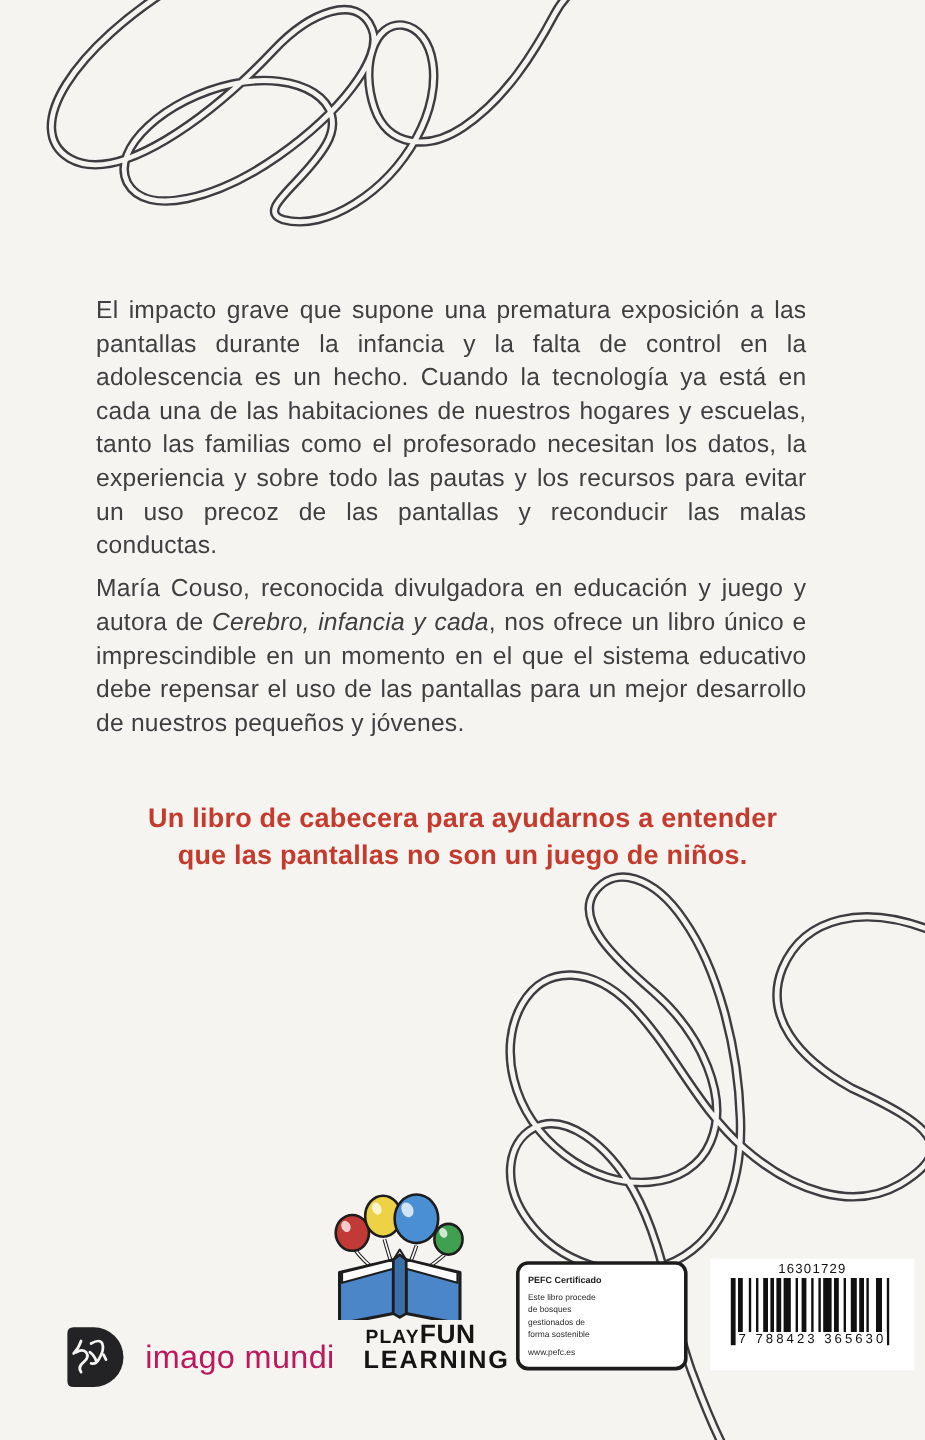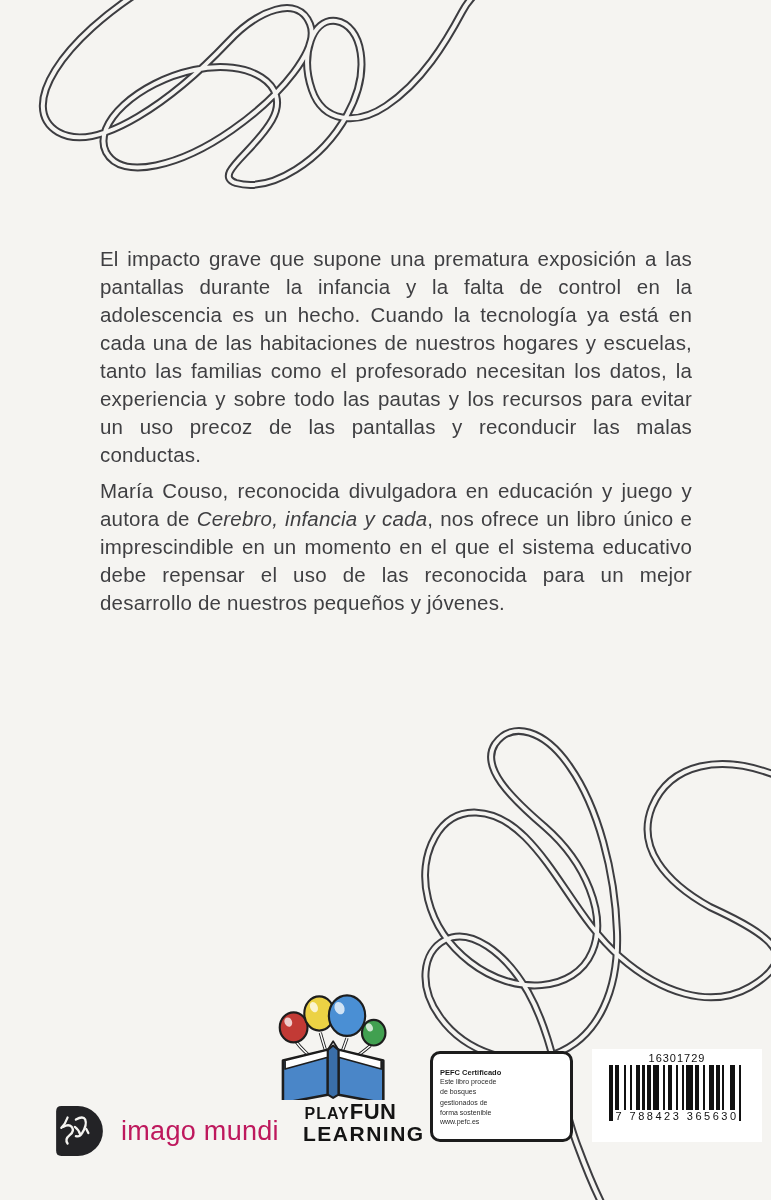--- a/index.html
+++ b/index.html
@@ -14,21 +14,21 @@
   
   .doodle{position:absolute;z-index:1;}
   .doodle-top{left:0;top:0;}
   .doodle-bottom{left:330px;top:722px;}
   .doodle path{fill:none;stroke-linecap:round;stroke-linejoin:round;}
   .doodle .ink{stroke:#3d3d41;stroke-width:8;}
   .doodle .gap{stroke:#f5f4f1;stroke-width:4;}
 
   
   .text-block{
-    position:absolute;left:100px;width:592px;z-index:2;
+    position:absolute;left:80px;width:592px;z-index:2;
     color:#3f3f42;font-size:20.5px;line-height:28px;
     text-align:justify;letter-spacing:0.2px;
   }
   .p1{top:224px;}
   .p2{top:456px;}
   .p2 em{font-style:italic;}
 
   .tagline{
     position:absolute;left:60px;top:643px;width:651px;z-index:2;
     color:#c43a2d;font-weight:bold;font-size:22.5px;line-height:31px;
@@ -48,21 +48,21 @@
   .pfl-w3{display:block;font-size:21px;font-weight:bold;letter-spacing:1.5px;margin-top:1px;}
 
   .pefc-box{
     position:absolute;left:430px;top:1051px;width:143px;height:91px;z-index:3;
     background:#ffffff;border:3px solid #1c1c1c;border-radius:10px;
     box-sizing:border-box;display:flex;padding:6px 6px 5px 7px;gap:6px;
   }
   .pefc-left{width:64px;display:flex;flex-direction:column;align-items:center;justify-content:flex-start;}
   .pefc-word{font-size:17px;font-weight:bold;letter-spacing:1.5px;color:#171717;margin-top:-2px;}
   .pefc-license{font-size:6.5px;color:#222;margin-top:2px;white-space:nowrap;}
-  .pefc-right{flex:1;display:flex;flex-direction:column;justify-content:center;padding-top:2px;}
+  .pefc-right{flex:1;display:flex;flex-direction:column;justify-content:space-between;padding-top:2px;}
   .pefc-title{font-size:7.5px;font-weight:bold;color:#1b1b1b;}
   .pefc-desc{font-size:7px;line-height:1.45;color:#2a2a2a;width:62px;}
   .pefc-url{font-size:7px;color:#2a2a2a;margin-bottom:3px;}
 
   .barcode{
     position:absolute;left:592px;top:1049px;width:170px;height:93px;z-index:3;
     background:#ffffff;box-sizing:border-box;padding:3px 9px;
     display:flex;flex-direction:column;align-items:center;
   }
   .barcode-top{font-size:11px;letter-spacing:1px;color:#111;}
@@ -83,22 +83,26 @@
     <path class="gap" d="M150,-15 C60,40 18,108 58,132 C98,155 175,98 228,42 C258,10 298,-6 310,24 C320,48 282,95 232,130 C182,165 122,182 106,152 C92,124 138,82 194,70 C250,58 292,85 272,120 C254,152 212,175 236,183 C272,193 322,160 347,115 C372,70 362,25 336,21 C312,18 300,55 312,90 C323,122 356,126 386,106 C422,82 446,42 462,12 C470,-3 482,-14 498,-20"></path>
   </svg>
 
   <svg class="doodle doodle-bottom" width="441" height="478" viewBox="0 0 441 478">
     <path class="ink" d="M450,55 C390,30 340,42 322,85 C306,125 335,160 380,185 C445,215 470,235 420,265 C380,288 330,270 290,235 C250,200 230,150 195,115 C165,85 125,80 105,115 C85,150 95,205 140,240 C185,275 245,270 262,230 C278,193 255,140 215,105 C180,75 150,45 165,22 C182,-2 215,8 240,45 C268,85 285,150 287,210 C289,265 270,315 225,332 C185,347 135,330 110,295 C88,265 92,230 115,218 C140,205 175,230 198,270 C225,318 230,380 248,425 C258,452 265,468 272,482"></path>
     <path class="gap" d="M450,55 C390,30 340,42 322,85 C306,125 335,160 380,185 C445,215 470,235 420,265 C380,288 330,270 290,235 C250,200 230,150 195,115 C165,85 125,80 105,115 C85,150 95,205 140,240 C185,275 245,270 262,230 C278,193 255,140 215,105 C180,75 150,45 165,22 C182,-2 215,8 240,45 C268,85 285,150 287,210 C289,265 270,315 225,332 C185,347 135,330 110,295 C88,265 92,230 115,218 C140,205 175,230 198,270 C225,318 230,380 248,425 C258,452 265,468 272,482"></path>
   </svg>
 
   <p class="text-block p1">El impacto grave que supone una prematura exposición a las pantallas durante la infancia y la falta de control en la adolescencia es un hecho. Cuando la tecnología ya está en cada una de las habitaciones de nuestros hogares y escuelas, tanto las familias como el profesorado necesitan los datos, la experiencia y sobre todo las pautas y los recursos para evitar un uso precoz de las pantallas y reconducir las malas conductas.</p>
 
-  <p class="text-block p2"><span>María Couso, reconocida divulgadora en educación y juego y autora de </span><em>Cerebro, infancia y cada</em><span>, nos ofrece un libro único e imprescindible en un momento en el que el sistema educativo debe repensar el uso de las reconocida para un mejor desarrollo de nuestros pequeños y jóvenes.</span></p>
+  <p class="text-block p2"><span>María Couso, reconocida divulgadora en educación y juego y autora de </span><em>Cerebro, infancia y cada</em><span>, nos ofrece un libro único e imprescindible en un momento en el que el sistema educativo debe repensar el uso de las pantallas para un mejor desarrollo de nuestros pequeños y jóvenes.</span></p>
 
+  <p class="tagline">
+    <span>Un libro de cabecera para ayudarnos a entender</span><br>
+    <span>que las pantallas no son un juego de niños.</span>
+  </p>
 
   <div class="imago">
     <svg class="imago-mark" viewBox="0 0 52 52">
       <path d="M9,2 H25 A24,24 0 0 1 25,50 H9 Q4,50 4,45 V7 Q4,2 9,2 Z" fill="#232326"></path>
       <g fill="none" stroke="#f5f4f1" stroke-width="2.2" stroke-linecap="round">
         <path d="M15,13 q-2,6 -6,10"></path>
         <path d="M11,22 q5,-3 8,0 q3,4 -2,8 q-5,4 -2,8"></path>
         <path d="M23,15 q7,-4 9,0 q2,5 -3,13 q-2,4 -6,3"></path>
         <path d="M22,22 q4,3 5,7"></path>
         <path d="M33,24 l2,4"></path>

